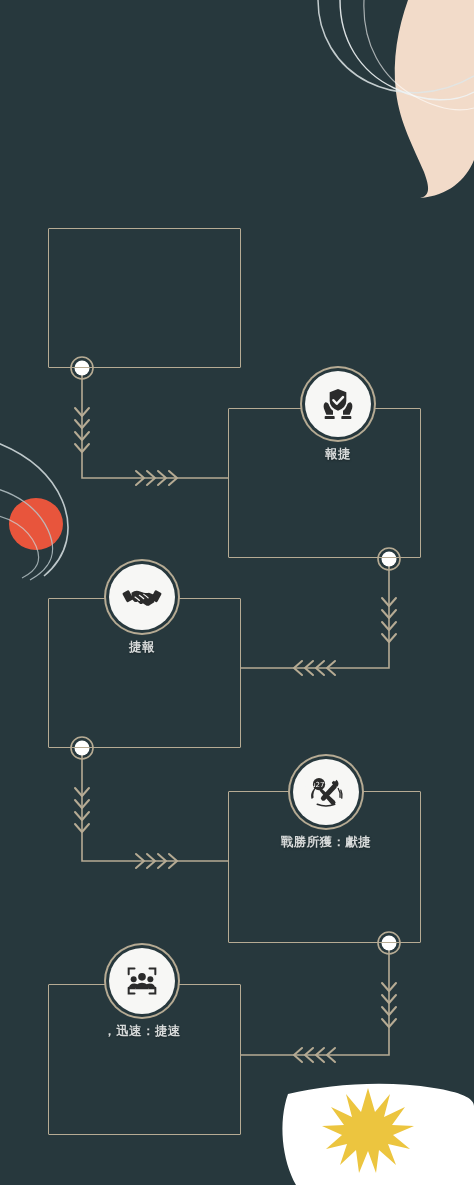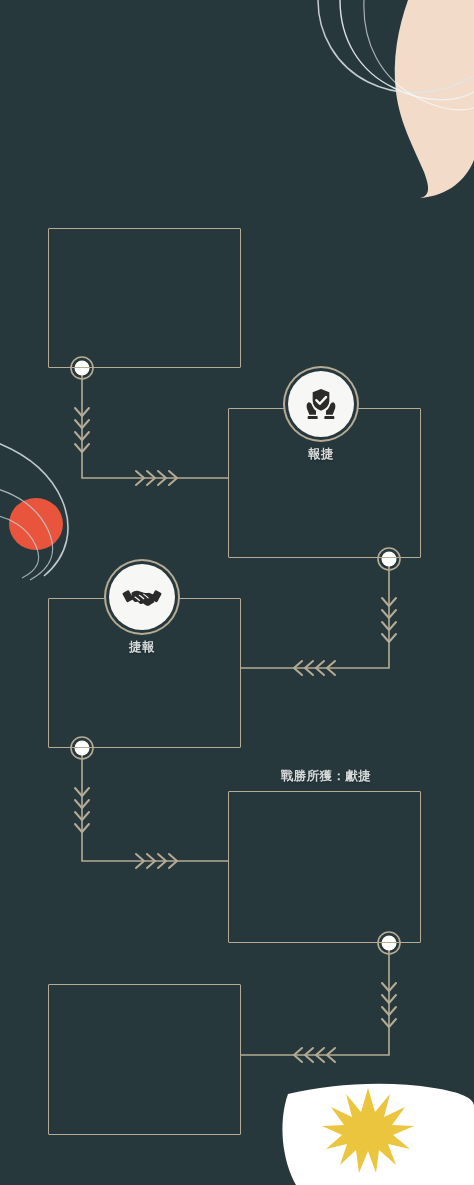--- a/index.html
+++ b/index.html
@@ -138,21 +138,21 @@
     <circle cx="389" cy="943" r="11" fill="none" stroke="#b6ab94" stroke-width="1.6"></circle>
     <circle cx="389" cy="943" r="7.5" fill="#ffffff"></circle>
   </g>
 </svg>
 
 <div class="layer nodes">
 
   <div class="step-box" style="left:48px;top:228px;width:193px;height:140px;"></div>
 
   <div class="step-box" style="left:228px;top:408px;width:193px;height:150px;"></div>
-  <div class="node" style="left:271px;top:371px;width:100px;">
+  <div class="node" style="left:288px;top:371px;width:100px;">
     <div class="node-icon">
       <svg width="40" height="40" viewBox="0 0 48 48">
         <path d="M 24 6 L 34 10 L 34 20 q 0 8 -10 12 q -10 -4 -10 -12 L 14 10 Z" fill="#2b2b2b"></path>
         <path d="M 18.5 19.5 l 4 4.2 l 7.5 -8" fill="none" stroke="#f7f7f5" stroke-width="3" stroke-linecap="round" stroke-linejoin="round"></path>
         <path d="M 9 22 q -3 2 -2 7 l 3 8 l 8 0 l 0 -5 q -3 -2 -4.5 -6 q -1.5 -4 -4.5 -4 z" fill="#2b2b2b"></path>
         <path d="M 39 22 q 3 2 2 7 l -3 8 l -8 0 l 0 -5 q 3 -2 4.5 -6 q 1.5 -4 4.5 -4 z" fill="#2b2b2b"></path>
         <rect x="8" y="38.5" width="12" height="3.5" rx="1" fill="#2b2b2b"></rect>
         <rect x="28" y="38.5" width="12" height="3.5" rx="1" fill="#2b2b2b"></rect>
       </svg>
     </div>
@@ -167,18 +167,44 @@
         <rect x="36" y="17" width="8.5" height="12" rx="1.6" fill="#2b2b2b" transform="rotate(28 40 23)"></rect>
         <path d="M 12 19 q 4 -3 8 -2 l 6 2 q 3 1 6 0 l 5 2 l 1 9 l -5 3 q -2 2 -5 0 l -3 -2 q -2 2 -4 0 l -2 -2 q -3 2 -5 -1 l -2 -2 z" fill="#2b2b2b"></path>
         <path d="M 16 24 q 3 2 5 4 M 21 22 q 3 2 5 4 M 26 21 q 3 2 5 4" fill="none" stroke="#f7f7f5" stroke-width="1.3" stroke-linecap="round"></path>
       </svg>
     </div>
     <div class="node-label">捷報</div>
   </div>
 
   <div class="step-box" style="left:228px;top:791px;width:193px;height:152px;"></div>
   <div class="node" style="left:276px;top:759px;width:100px;">
+    <div class="node-icon">
+      <svg width="42" height="42" viewBox="0 0 48 48">
+        <circle cx="16" cy="15" r="7" fill="#2b2b2b"></circle>
+        <text x="16" y="18.5" font-size="8" fill="#f7f7f5" text-anchor="middle" font-family="DejaVu Sans, sans-serif">x\u2713</text>
+        <path d="M 33 11 q 5 3 3 8 l -13 14 q -2 2 -4 0 q -2 -2 0 -4 l 13 -14 q -3 -2 1 -4 z" fill="#2b2b2b"></path>
+        <path d="M 36 10 q 4 4 1 8 l -4 -4 z" fill="#2b2b2b"></path>
+        <path d="M 18 24 q -3 -3 0 -5 l 16 15 q 2 2 0 4 q -2 2 -4 0 z" fill="#2b2b2b"></path>
+        <path d="M 12 19 q -4 5 -3 11 M 10 22 q -3 4 -2 9" fill="none" stroke="#2b2b2b" stroke-width="1.6" stroke-linecap="round"></path>
+        <path d="M 38 20 q 3 5 2 10 M 41 22 q 2 5 1 9" fill="none" stroke="#2b2b2b" stroke-width="1.6" stroke-linecap="round"></path>
+        <path d="M 14 38 q 10 4 20 0" fill="none" stroke="#2b2b2b" stroke-width="1.8" stroke-linecap="round"></path>
+      </svg>
+    </div>
     <div class="node-label">戰勝所獲：獻捷</div>
   </div>
 
   <div class="step-box" style="left:48px;top:984px;width:193px;height:151px;"></div>
+  <div class="node" style="left:92px;top:948px;width:100px;">
+    <div class="node-icon">
+      <svg width="40" height="40" viewBox="0 0 48 48">
+        <path d="M 8 16 L 8 9 L 15 9 M 40 16 L 40 9 L 33 9 M 8 32 L 8 39 L 15 39 M 40 32 L 40 39 L 33 39" fill="none" stroke="#2b2b2b" stroke-width="2.4" stroke-linecap="round"></path>
+        <circle cx="24" cy="19" r="4.6" fill="#2b2b2b"></circle>
+        <circle cx="14" cy="22" r="3.6" fill="#2b2b2b"></circle>
+        <circle cx="34" cy="22" r="3.6" fill="#2b2b2b"></circle>
+        <path d="M 16 34 q 0 -8 8 -8 q 8 0 8 8 z" fill="#2b2b2b"></path>
+        <path d="M 8 34 q 0 -7 7 -7 q 3 0 5 2 q -4 2 -4 5 z" fill="#2b2b2b"></path>
+        <path d="M 40 34 q 0 -7 -7 -7 q -3 0 -5 2 q 4 2 4 5 z" fill="#2b2b2b"></path>
+      </svg>
+    </div>
+    <div class="node-label">，迅速：捷速</div>
+  </div>
 
 </div>
 
 </body></html>

